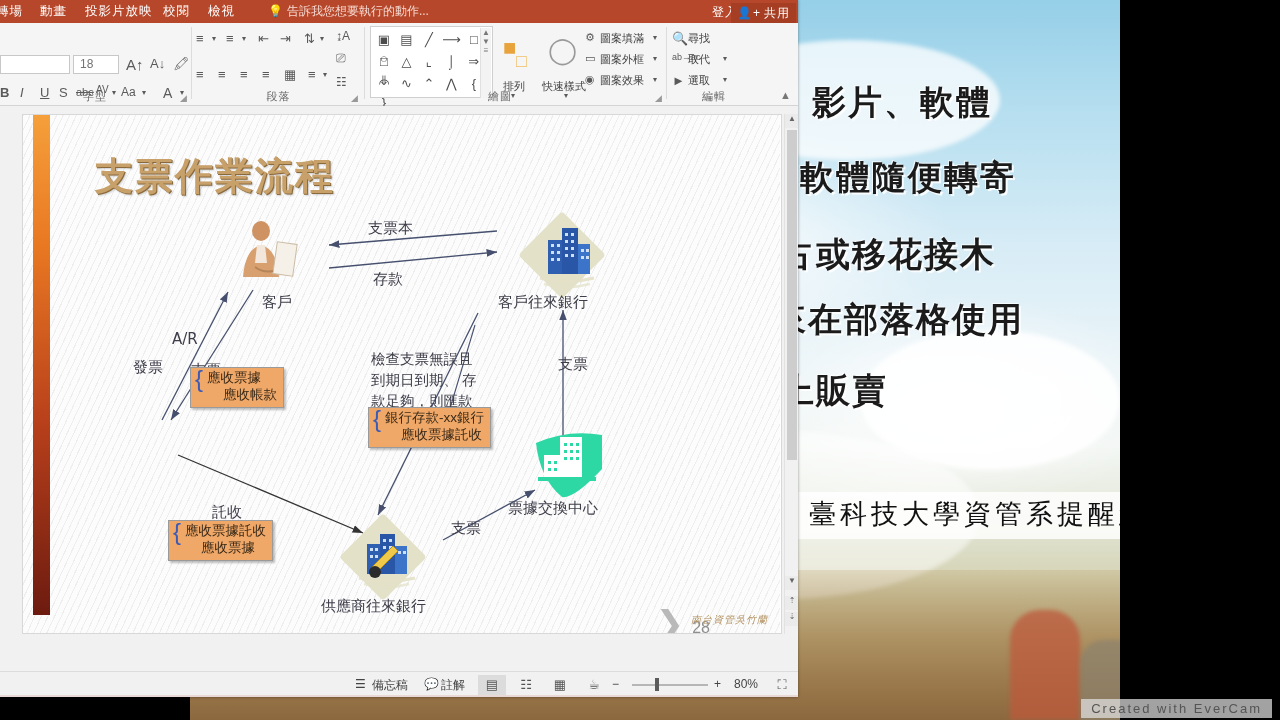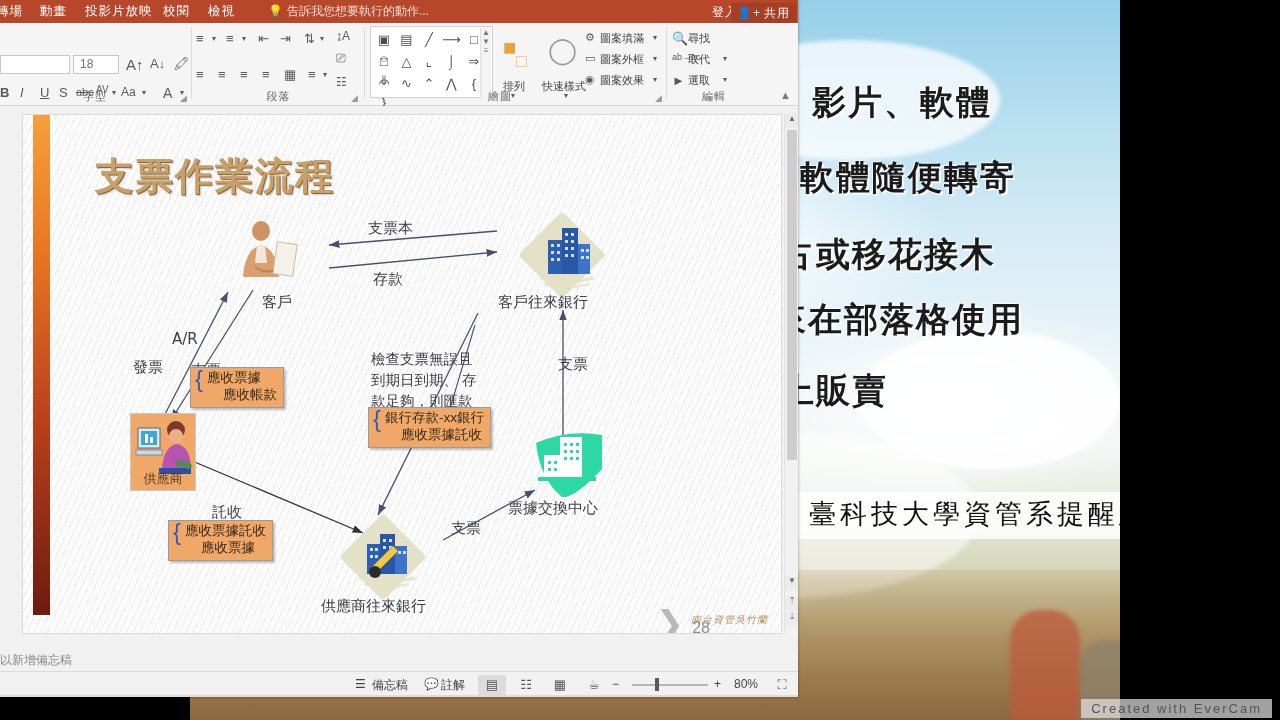--- a/index.html
+++ b/index.html
@@ -424,35 +424,20 @@
                 <rect x="58" y="31" width="3" height="3"></rect>
               <rect x="53" y="38" width="3" height="3"></rect>
                 <rect x="58" y="38" width="3" height="3"></rect>
             </g>
             <path d="M12 60 q27 7 54 0" stroke="#e3e1c8" stroke-width="3" fill="none" opacity=".9"></path>
             <path d="M16 66 q23 6 46 0" stroke="#e3e1c8" stroke-width="2.5" fill="none" opacity=".7"></path>
           </svg>
         </div>
         <div class="dlabel" style="left:475px;top:178px;">客戶往來銀行</div>
 
-        <div style="position:absolute;left:107px;top:298px;width:66px;height:78px;background:#f0a868;border:1px solid #c9c9c9;">
-          <svg width="64" height="58" style="position:absolute;left:1px;top:2px;">
-            <rect x="6" y="12" width="22" height="20" fill="#dfe8ef" stroke="#4a6f8a"></rect>
-            <rect x="9" y="15" width="16" height="14" fill="#3fa7d6"></rect>
-            <rect x="13" y="18" width="3" height="9" fill="#fff"></rect>
-            <rect x="18" y="21" width="3" height="6" fill="#fff"></rect>
-            <rect x="4" y="34" width="26" height="5" fill="#cfd8de" stroke="#7b8b95"></rect>
-            <ellipse cx="44" cy="14" rx="9" ry="9" fill="#7a3b2b"></ellipse>
-            <ellipse cx="44" cy="20" rx="7" ry="7" fill="#e9b086"></ellipse>
-            <path d="M30 52 Q32 30 45 28 Q58 30 59 52 Z" fill="#b654b0"></path>
-            <path d="M27 52 L59 52 L59 58 L27 58 Z" fill="#2e4ea8"></path>
-            <path d="M44 48 q10 -2 14 4" stroke="#4a8f52" stroke-width="6" fill="none"></path>
-          </svg>
-          <div style="position:absolute;left:0;bottom:2px;width:100%;text-align:center;font-size:13px;color:#5a3a1c;">供應商</div>
-        </div>
 
         <div class="bank-ic" style="left:326px;top:405px;">
           <div class="diamond"></div>
           <svg width="78" height="74" style="position:absolute;left:0;top:0;">
             <rect x="18" y="24" width="13" height="30" fill="#2f5fb0"></rect>
             <rect x="31" y="14" width="15" height="40" fill="#2a56a8"></rect>
             <rect x="46" y="26" width="12" height="28" fill="#3b74c9"></rect>
             <g fill="#cfe0f5">
               <rect x="21" y="28" width="3" height="3"></rect>
                 <rect x="26" y="28" width="3" height="3"></rect>
@@ -538,23 +523,20 @@
     </div>
 
     <div id="vscroll">
       <div class="vbtn" style="top:0px;">▲</div>
       <div id="vthumb"></div>
       <div class="vbtn" style="top:462px;">▼</div>
       <div class="vbtn" style="top:482px;">⇡</div>
       <div class="vbtn" style="top:498px;">⇣</div>
     </div>
 
-    <div id="notes">
-      <span>以新增備忘稿</span>
-    </div>
   </div>
 
   <div id="statusbar">
     <span class="sb" style="left:355px;">☰</span>
     <span class="sb" style="left:372px;">備忘稿</span>
     <span class="sb" style="left:424px;">💬</span>
     <span class="sb" style="left:441px;">註解</span>
     <span class="viewbtn active" style="left:478px;">▤</span>
     <span class="viewbtn" style="left:512px;">☷</span>
     <span class="viewbtn" style="left:546px;">▦</span>

